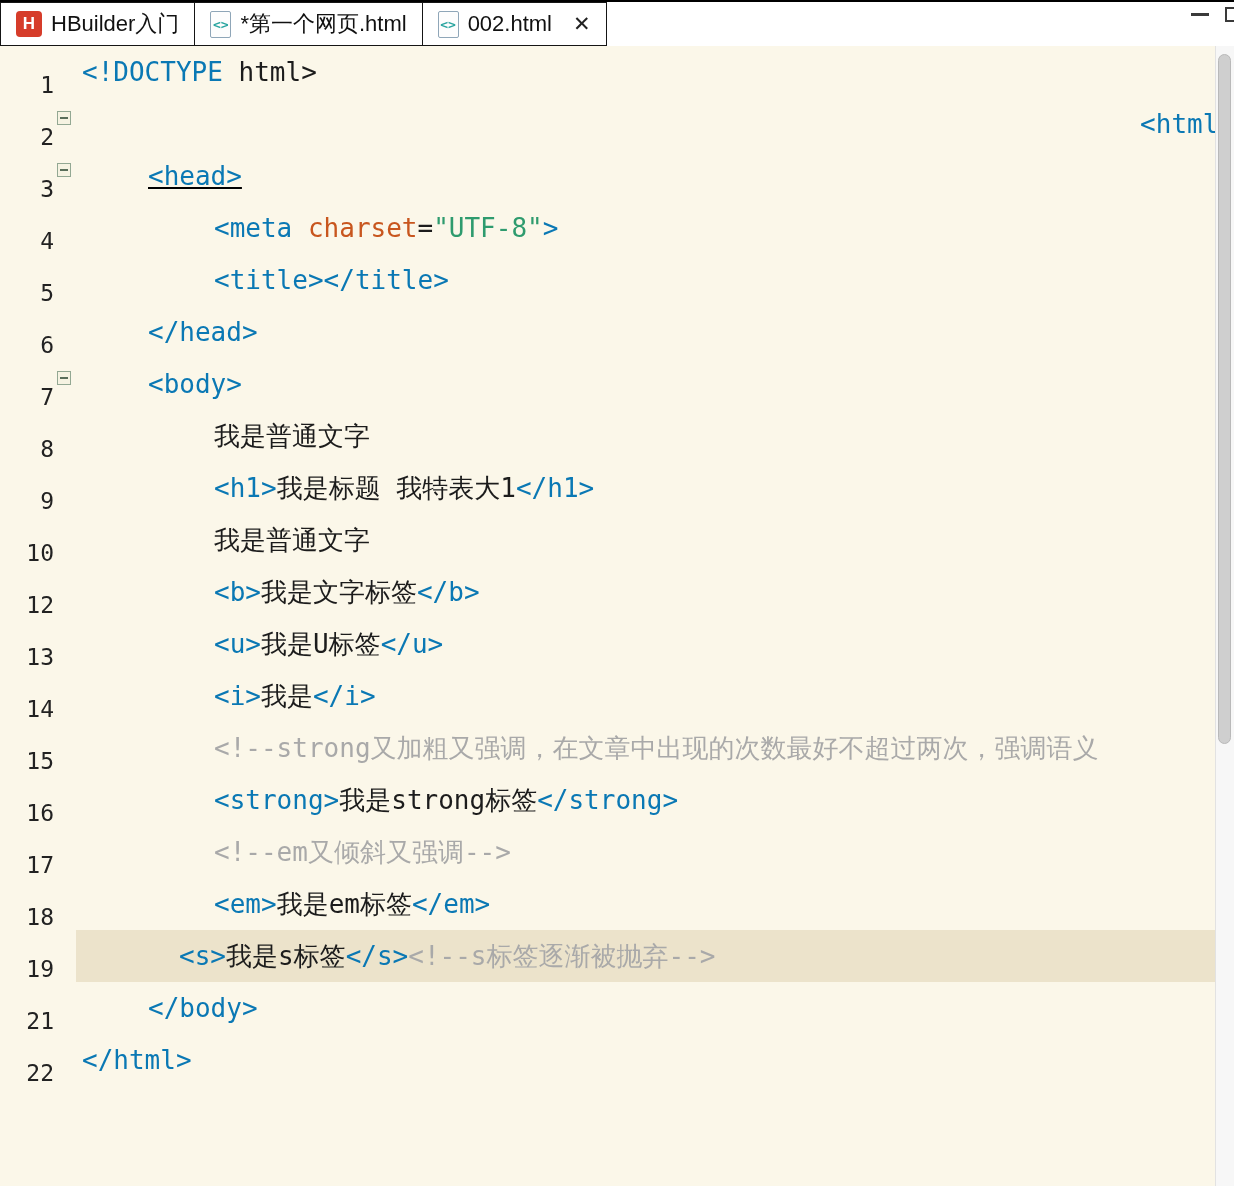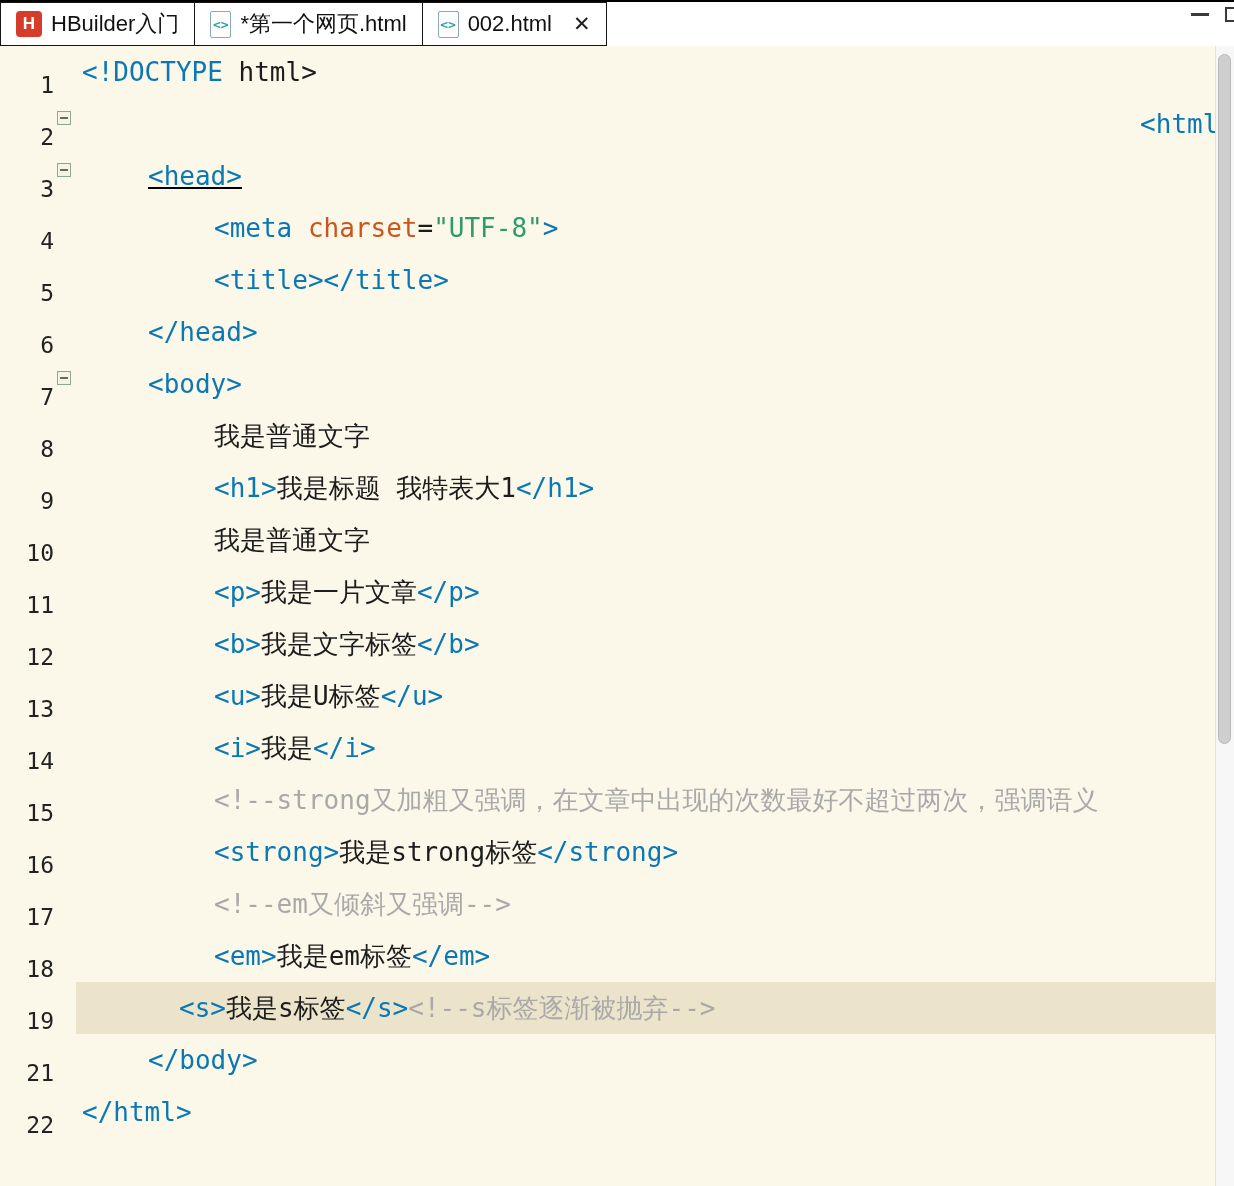--- a/index.html
+++ b/index.html
@@ -163,21 +163,20 @@
         <div class="line"><div class="gutter"><span class="lineno">1</span><span class="fold-slot"></span></div><div class="code" style="padding-left: 6px;"><span class="tok-tag">&lt;!DOCTYPE</span><span class="tok-plain"> html&gt;</span></div></div>
         <div class="line"><div class="gutter"><span class="lineno">2</span><span class="fold-slot"><span class="fold"></span></span></div><div class="code" style="padding-left: 6px; text-align: right;"><span class="tok-tag">&lt;html&gt;</span></div></div>
         <div class="line"><div class="gutter"><span class="lineno">3</span><span class="fold-slot"><span class="fold"></span></span></div><div class="code" style="padding-left: 72px; text-decoration: underline;"><span class="tok-tag">&lt;head&gt;</span></div></div>
         <div class="line"><div class="gutter"><span class="lineno">4</span><span class="fold-slot"></span></div><div class="code" style="padding-left: 138px;"><span class="tok-tag">&lt;meta </span><span class="tok-attr">charset</span><span class="tok-plain">=</span><span class="tok-value">"UTF-8"</span><span class="tok-tag">&gt;</span></div></div>
         <div class="line"><div class="gutter"><span class="lineno">5</span><span class="fold-slot"></span></div><div class="code" style="padding-left: 138px;"><span class="tok-tag">&lt;title&gt;&lt;/title&gt;</span></div></div>
         <div class="line"><div class="gutter"><span class="lineno">6</span><span class="fold-slot"></span></div><div class="code" style="padding-left: 72px;"><span class="tok-tag">&lt;/head&gt;</span></div></div>
         <div class="line"><div class="gutter"><span class="lineno">7</span><span class="fold-slot"><span class="fold"></span></span></div><div class="code" style="padding-left: 72px;"><span class="tok-tag">&lt;body&gt;</span></div></div>
         <div class="line"><div class="gutter"><span class="lineno">8</span><span class="fold-slot"></span></div><div class="code" style="padding-left: 138px;"><span class="tok-plain">我是普通文字</span></div></div>
         <div class="line"><div class="gutter"><span class="lineno">9</span><span class="fold-slot"></span></div><div class="code" style="padding-left: 138px;"><span class="tok-tag">&lt;h1&gt;</span><span class="tok-plain">我是标题 我特表大1</span><span class="tok-tag">&lt;/h1&gt;</span></div></div>
         <div class="line"><div class="gutter"><span class="lineno">10</span><span class="fold-slot"></span></div><div class="code" style="padding-left: 138px;"><span class="tok-plain">我是普通文字</span></div></div>
-        <div class="line"><div class="gutter"><span class="lineno">11</span><span class="fold-slot"></span></div><div class="code" style="padding-left: 138px;"><span class="tok-tag">&lt;p&gt;</span><span class="tok-plain">我是一片文章</span><span class="tok-tag">&lt;/p&gt;</span></div></div>
         <div class="line"><div class="gutter"><span class="lineno">12</span><span class="fold-slot"></span></div><div class="code" style="padding-left: 138px;"><span class="tok-tag">&lt;b&gt;</span><span class="tok-plain">我是文字标签</span><span class="tok-tag">&lt;/b&gt;</span></div></div>
         <div class="line"><div class="gutter"><span class="lineno">13</span><span class="fold-slot"></span></div><div class="code" style="padding-left: 138px;"><span class="tok-tag">&lt;u&gt;</span><span class="tok-plain">我是U标签</span><span class="tok-tag">&lt;/u&gt;</span></div></div>
         <div class="line"><div class="gutter"><span class="lineno">14</span><span class="fold-slot"></span></div><div class="code" style="padding-left: 138px;"><span class="tok-tag">&lt;i&gt;</span><span class="tok-plain">我是</span><span class="tok-tag">&lt;/i&gt;</span></div></div>
         <div class="line"><div class="gutter"><span class="lineno">15</span><span class="fold-slot"></span></div><div class="code" style="padding-left: 138px;"><span class="tok-comment">&lt;!--strong又加粗又强调，在文章中出现的次数最好不超过两次，强调语义</span></div></div>
         <div class="line"><div class="gutter"><span class="lineno">16</span><span class="fold-slot"></span></div><div class="code" style="padding-left: 138px;"><span class="tok-tag">&lt;strong&gt;</span><span class="tok-plain">我是strong标签</span><span class="tok-tag">&lt;/strong&gt;</span></div></div>
         <div class="line"><div class="gutter"><span class="lineno">17</span><span class="fold-slot"></span></div><div class="code" style="padding-left: 138px;"><span class="tok-comment">&lt;!--em又倾斜又强调--&gt;</span></div></div>
         <div class="line"><div class="gutter"><span class="lineno">18</span><span class="fold-slot"></span></div><div class="code" style="padding-left: 138px;"><span class="tok-tag">&lt;em&gt;</span><span class="tok-plain">我是em标签</span><span class="tok-tag">&lt;/em&gt;</span></div></div>
         <div class="line"><div class="gutter"><span class="lineno">19</span><span class="fold-slot"></span></div><div class="code hl" style="padding-left: 103px;"><span class="tok-tag">&lt;s&gt;</span><span class="tok-plain">我是s标签</span><span class="tok-tag">&lt;/s&gt;</span><span class="tok-comment">&lt;!--s标签逐渐被抛弃--&gt;</span></div></div>
         <div class="line"><div class="gutter"><span class="lineno">21</span><span class="fold-slot"></span></div><div class="code" style="padding-left: 72px;"><span class="tok-tag">&lt;/body&gt;</span></div></div>
         <div class="line"><div class="gutter"><span class="lineno">22</span><span class="fold-slot"></span></div><div class="code" style="padding-left: 6px;"><span class="tok-tag">&lt;/html&gt;</span></div></div>

